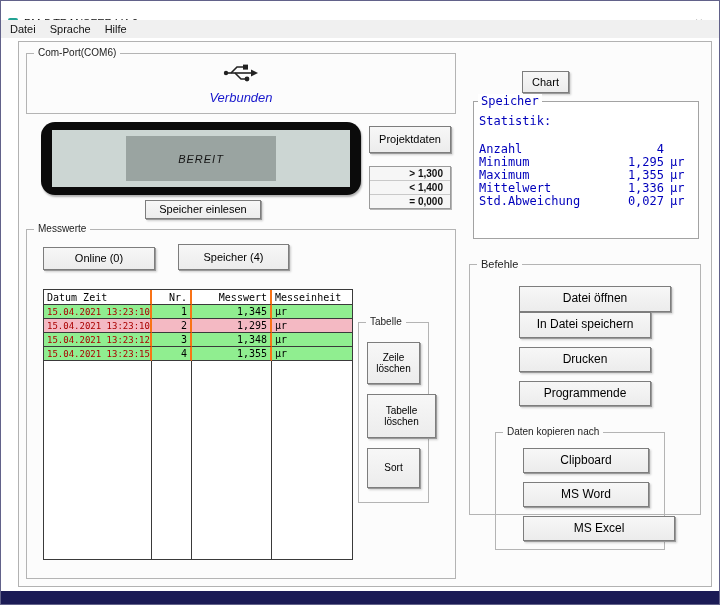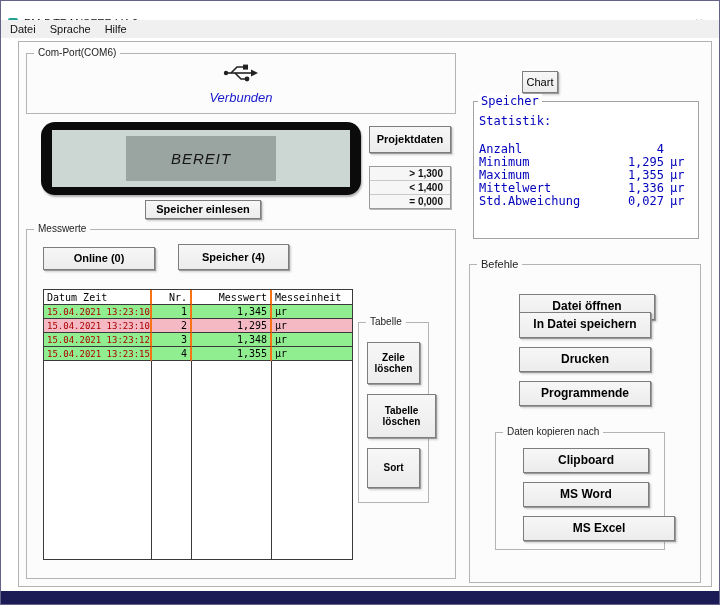--- a/index.html
+++ b/index.html
@@ -23,33 +23,33 @@
   .bottom-strip { position:absolute; left:0; right:0; bottom:0; height:13px; background:#1b1b55; }
 
   
   .gb { position:absolute; border:1px solid #b4b4b4; }
   .gb-cap { position:absolute; top:-7px; left:7px; background:#fcfcfc; padding:0 4px; font-size:10px; color:#222; white-space:nowrap; }
 
   
   .btn { position:absolute; display:flex; align-items:center; justify-content:center; text-align:center;
          background:linear-gradient(#f7f7f7,#ececec); border:1px solid #7d7d7d;
          box-shadow:1px 1px 0 #9a9a9a, 2px 2px 2px rgba(0,0,0,.18);
-         font-family:"Liberation Sans",sans-serif; font-size:11px; font-weight:bold; color:#000; cursor:pointer; line-height:1.15; }
+         font-family:"Liberation Sans",sans-serif; font-size:11px; font-weight:normal; color:#000; cursor:pointer; line-height:1.15; }
   .btn.normal { font-weight:normal; }
   .btn.cmd { font-size:12px; }
   .btn.small { font-size:10px; padding:2px; }
 
   
   .usb-icon { position:absolute; left:221px; top:62px; width:38px; height:20px; }
   .verbunden { position:absolute; left:25px; top:89px; width:430px; text-align:center; color:#1818cc; font-style:italic; font-size:13px; }
 
   
   .lcd { position:absolute; left:40px; top:121px; width:320px; height:73px; background:#0b0b0b; border-radius:14px; padding:8px 11px; box-shadow:1px 2px 2px rgba(0,0,0,.3); }
   .lcd-inner { width:100%; height:100%; background:#ccd6d3; display:flex; align-items:center; justify-content:center; }
-  .lcd-band { width:150px; height:45px; background:#9aa4a1; display:flex; align-items:center; justify-content:center; font-size:15px; font-style:italic; color:#151515; letter-spacing:1px; }
+  .lcd-band { width:150px; height:45px; background:#9aa4a1; display:flex; align-items:center; justify-content:center; font-size:11px; font-style:italic; color:#151515; letter-spacing:1px; }
 
   
   .threshold { position:absolute; left:368px; top:165px; width:82px; height:43px; border:1px solid #9a9a9a; background:#f6f6f6; display:flex; flex-direction:column; box-shadow:1px 1px 0 #b5b5b5; }
   .threshold-row { flex:1; display:flex; align-items:center; justify-content:flex-end; padding-right:7px; font-size:10px; font-weight:bold; color:#111; }
   .threshold-row + .threshold-row { border-top:1px solid #c9c9c9; }
 
   
   .mtable { position:absolute; left:42px; top:288px; width:310px; height:271px; border:1px solid #3a3a3a; background:#ffffff; display:flex; flex-direction:column; font-family:"DejaVu Sans Mono",monospace; }
   .trow { display:grid; grid-template-columns:108px 40px 80px 1fr; flex:0 0 auto; }
   .trow.header { height:15px; font-size:10px; }
@@ -176,21 +176,21 @@
     </div>
   </div>
 
   <div class="gb" style="left:357px; top:321px; width:71px; height:181px;">
     <span class="gb-cap">Tabelle</span>
   </div>
   <button class="btn small" style="left:366px; top:341px; width:53px; height:42px;">Zeile löschen</button>
   <button class="btn small" style="left:366px; top:393px; width:69px; height:44px;">Tabelle löschen</button>
   <button class="btn small" style="left:366px; top:447px; width:53px; height:40px;">Sort</button>
 
-  <button class="btn normal" style="left:521px; top:70px; width:36px; height:22px;">Chart</button>
+  <button class="btn normal" style="left:521px; top:70px; width:47px; height:22px;">Chart</button>
 
   <div class="stats">
     <span class="stats-cap">Speicher</span>
     <div class="stats-content">
       <div class="stats-heading">Statistik:</div>
       <div class="srow">
         <span class="slabel">Anzahl</span>
         <span class="sval">4</span>
         <span class="sunit"></span>
       </div>
@@ -210,24 +210,24 @@
         <span class="sunit">µr</span>
       </div>
       <div class="srow">
         <span class="slabel">Std.Abweichung</span>
         <span class="sval">0,027</span>
         <span class="sunit">µr</span>
       </div>
     </div>
   </div>
 
-  <div class="gb" style="left:468px; top:263px; width:232px; height:319px;">
+  <div class="gb" style="left:468px; top:263px; width:232px; height:251px;">
     <span class="gb-cap" style="font-size:11px;">Befehle</span>
   </div>
-  <button class="btn cmd" style="left:518px; top:293px; width:136px; height:26px;">Datei öffnen</button>
+  <button class="btn cmd" style="left:518px; top:285px; width:152px; height:26px;">Datei öffnen</button>
   <button class="btn cmd" style="left:518px; top:311px; width:132px; height:26px;">In Datei speichern</button>
   <button class="btn cmd" style="left:518px; top:346px; width:132px; height:25px;">Drucken</button>
   <button class="btn cmd" style="left:518px; top:380px; width:132px; height:25px;">Programmende</button>
 
   <div class="gb" style="left:494px; top:431px; width:170px; height:118px;">
     <span class="gb-cap">Daten kopieren nach</span>
   </div>
   <button class="btn cmd" style="left:522px; top:447px; width:126px; height:25px;">Clipboard</button>
   <button class="btn cmd" style="left:522px; top:481px; width:126px; height:25px;">MS Word</button>
   <button class="btn cmd" style="left:522px; top:515px; width:152px; height:25px;">MS Excel</button>

